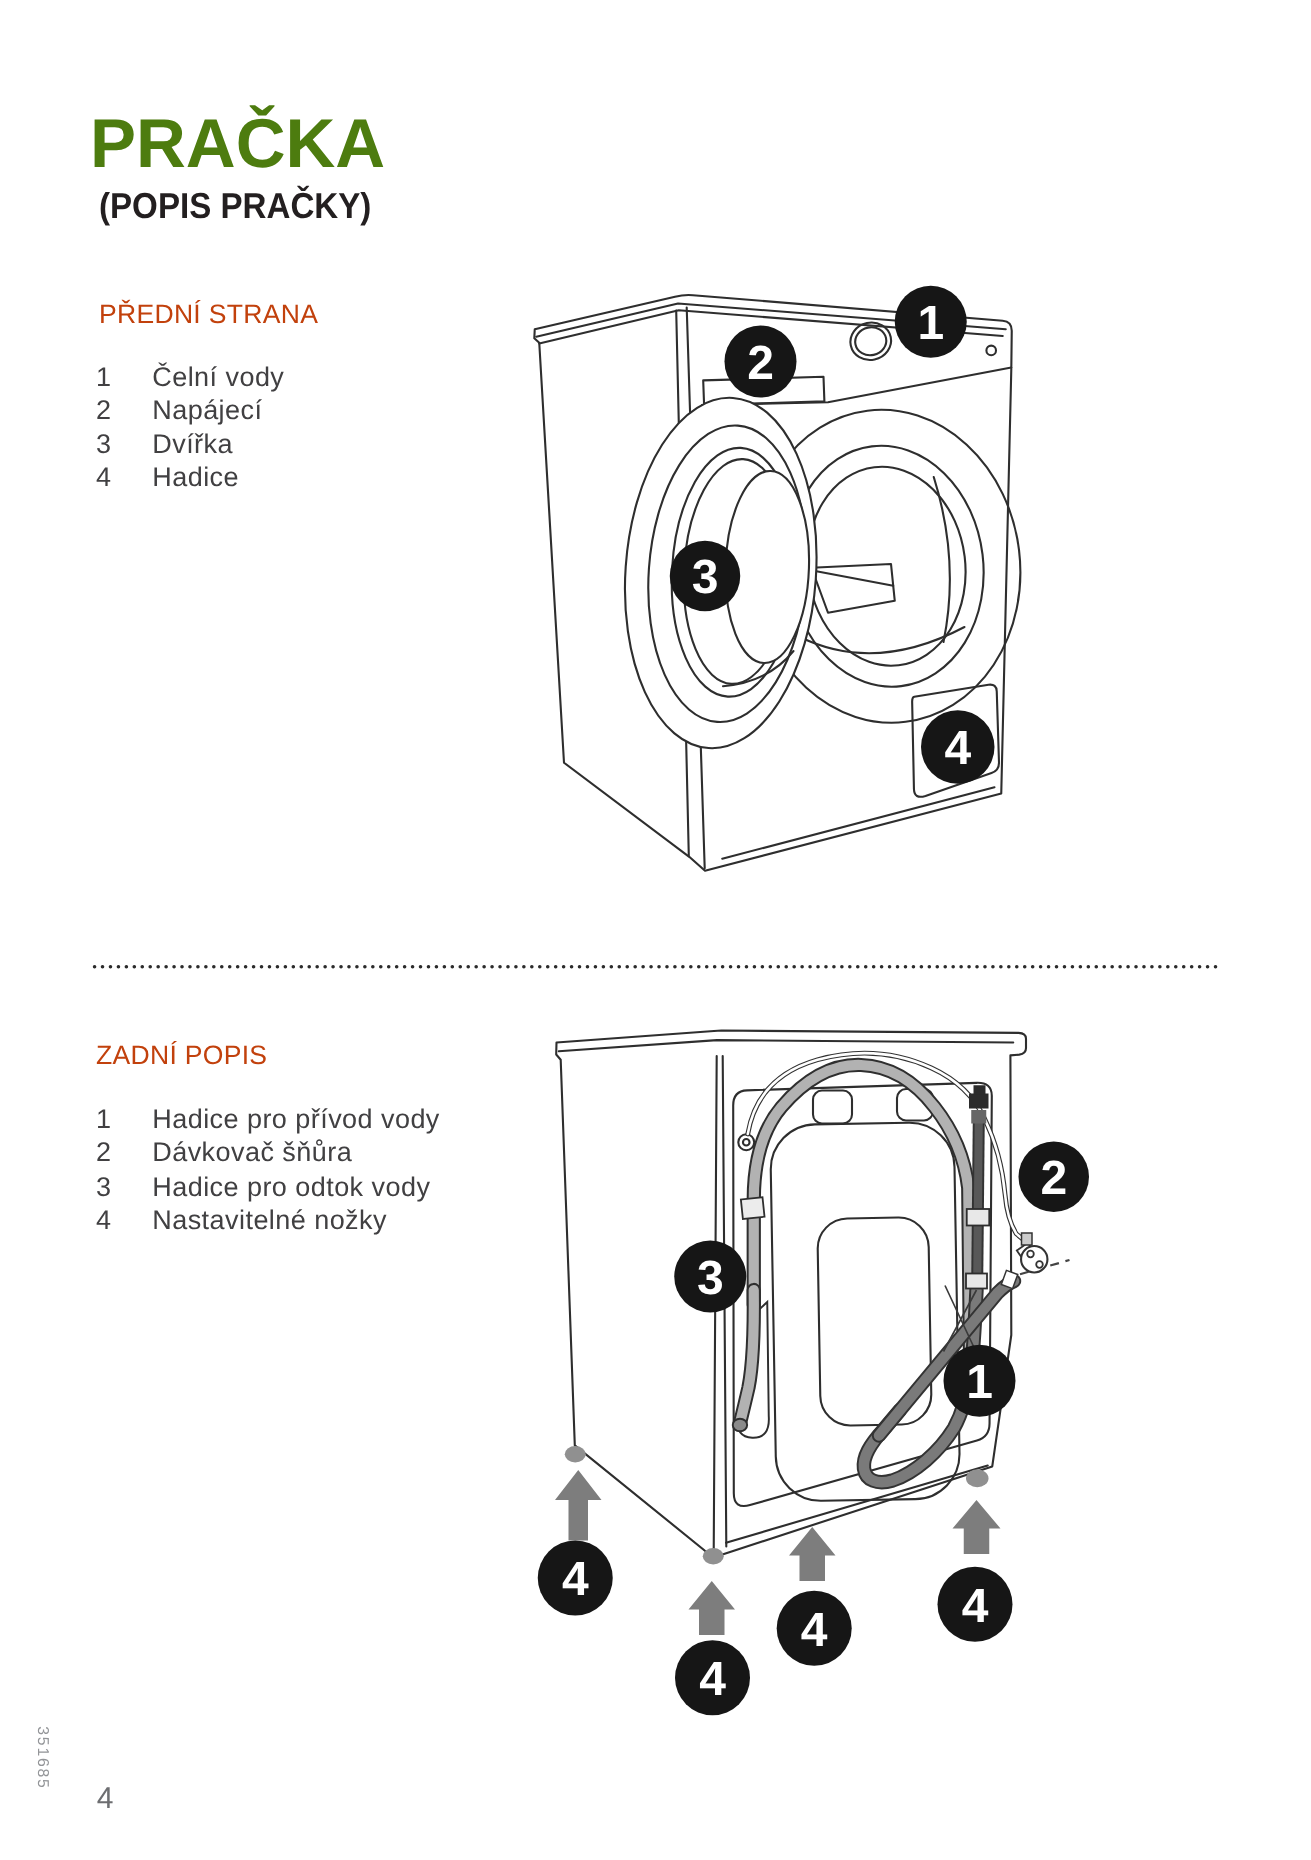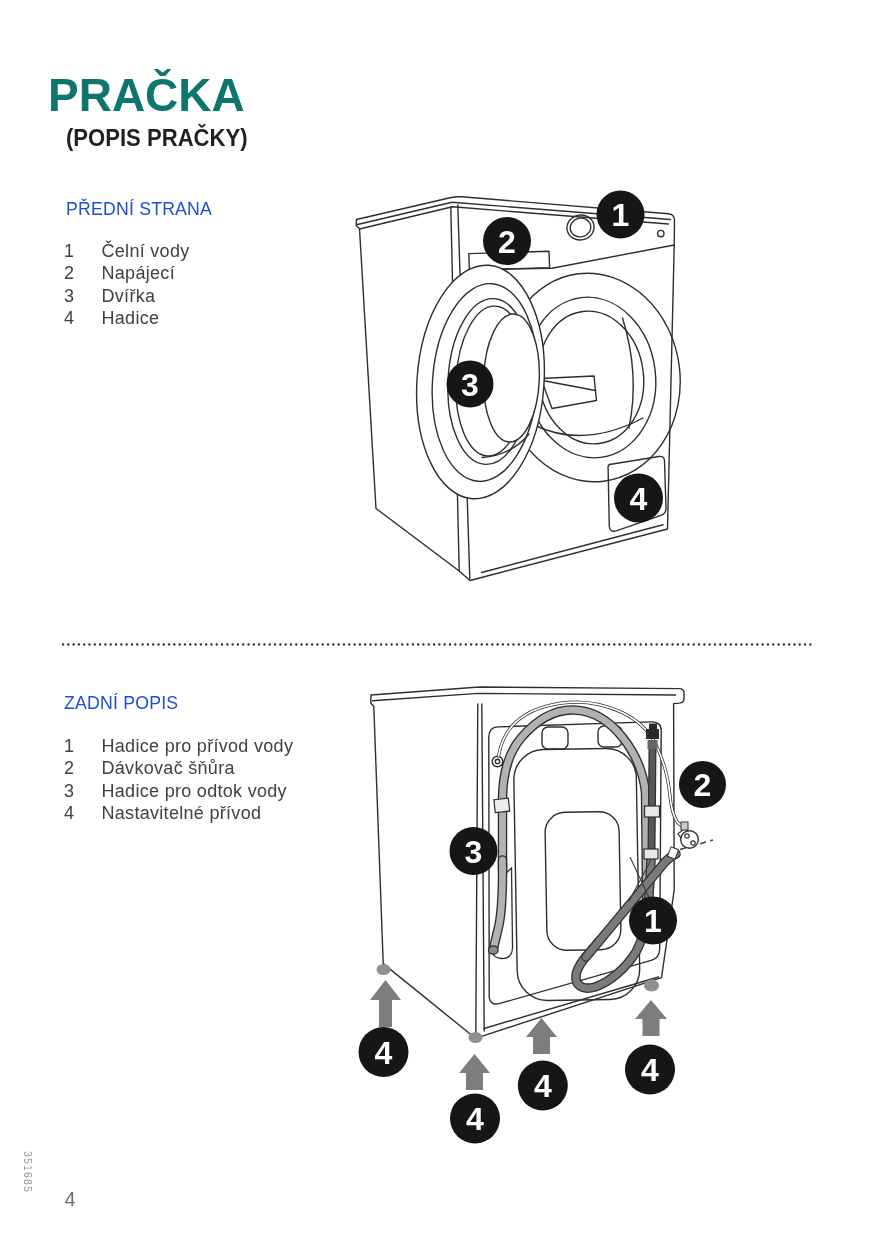--- a/index.html
+++ b/index.html
@@ -1,21 +1,21 @@
 <!DOCTYPE html>
 <html><head>
 <meta charset="utf-8">
 <style>
   html,body{margin:0;padding:0;}
   body{width:874px;height:1240px;background:#fff;position:relative;overflow:hidden;
        font-family:"Liberation Sans",sans-serif;}
   .abs{position:absolute;}
-  #title{left:48px;top:68px;font-size:46px;font-weight:bold;color:#0f766e;}
+  #title{left:60px;top:68px;font-size:46px;font-weight:bold;color:#4d7c0f;}
   #subtitle{left:66px;top:124px;font-size:24px;font-weight:bold;color:#231f20;transform:scaleX(0.92);transform-origin:left top;}
-  .sect{font-size:17.7px;color:#1d4ed8;letter-spacing:0.2px;}
+  .sect{font-size:17.7px;color:#c2410c;letter-spacing:0.2px;}
   .list{font-size:18px;color:#414042;line-height:22.4px;letter-spacing:0.3px;}
   .list td{padding:0;}
   .list td.n{width:37.5px;vertical-align:top;}
   table{border-collapse:collapse;}
   #pageno{left:64.5px;top:1187.5px;font-size:20px;color:#6d6e71;}
   #code{left:-4px;top:1166px;font-size:10.5px;color:#939598;letter-spacing:1.2px;
         transform:rotate(90deg);transform-origin:center;width:64px;text-align:center;}
 </style>
 </head>
 <body>
@@ -55,21 +55,21 @@
 <tr>
           <td class="n">2</td>
           <td>Dávkovač šňůra</td>
         </tr>
 <tr>
           <td class="n">3</td>
           <td>Hadice pro odtok vody</td>
         </tr>
 <tr>
           <td class="n">4</td>
-          <td>Nastavitelné přívod</td>
+          <td>Nastavitelné nožky</td>
         </tr>
 </tbody>
     </table>
 </div>
 <div class="abs" id="pageno">4</div>
 <div class="abs" id="code">351685</div>
 
 <svg class="abs" style="left:0;top:0;" width="874" height="1240" viewBox="0 0 874 1240">
 <line x1="63" y1="644.5" x2="812" y2="644.5" stroke="#2b2b2b" stroke-width="2.3" stroke-linecap="round" stroke-dasharray="0.1 5.2"></line>
 

